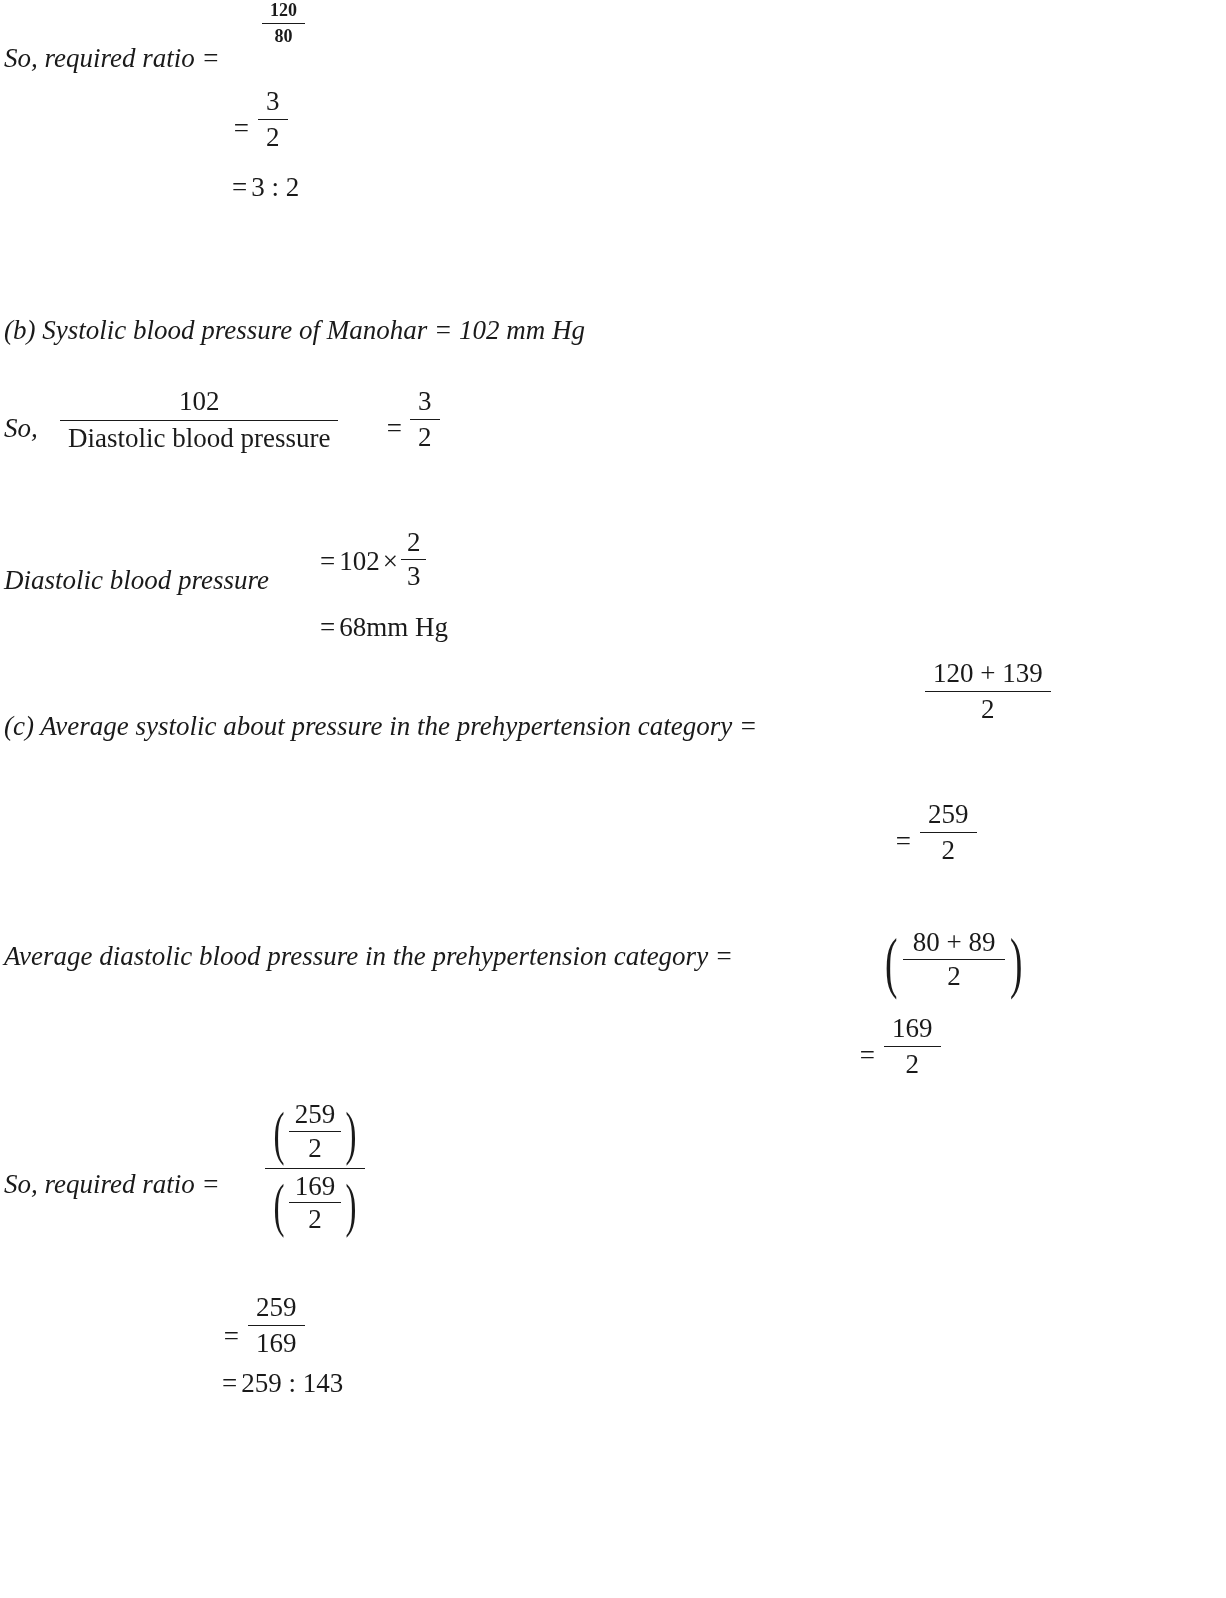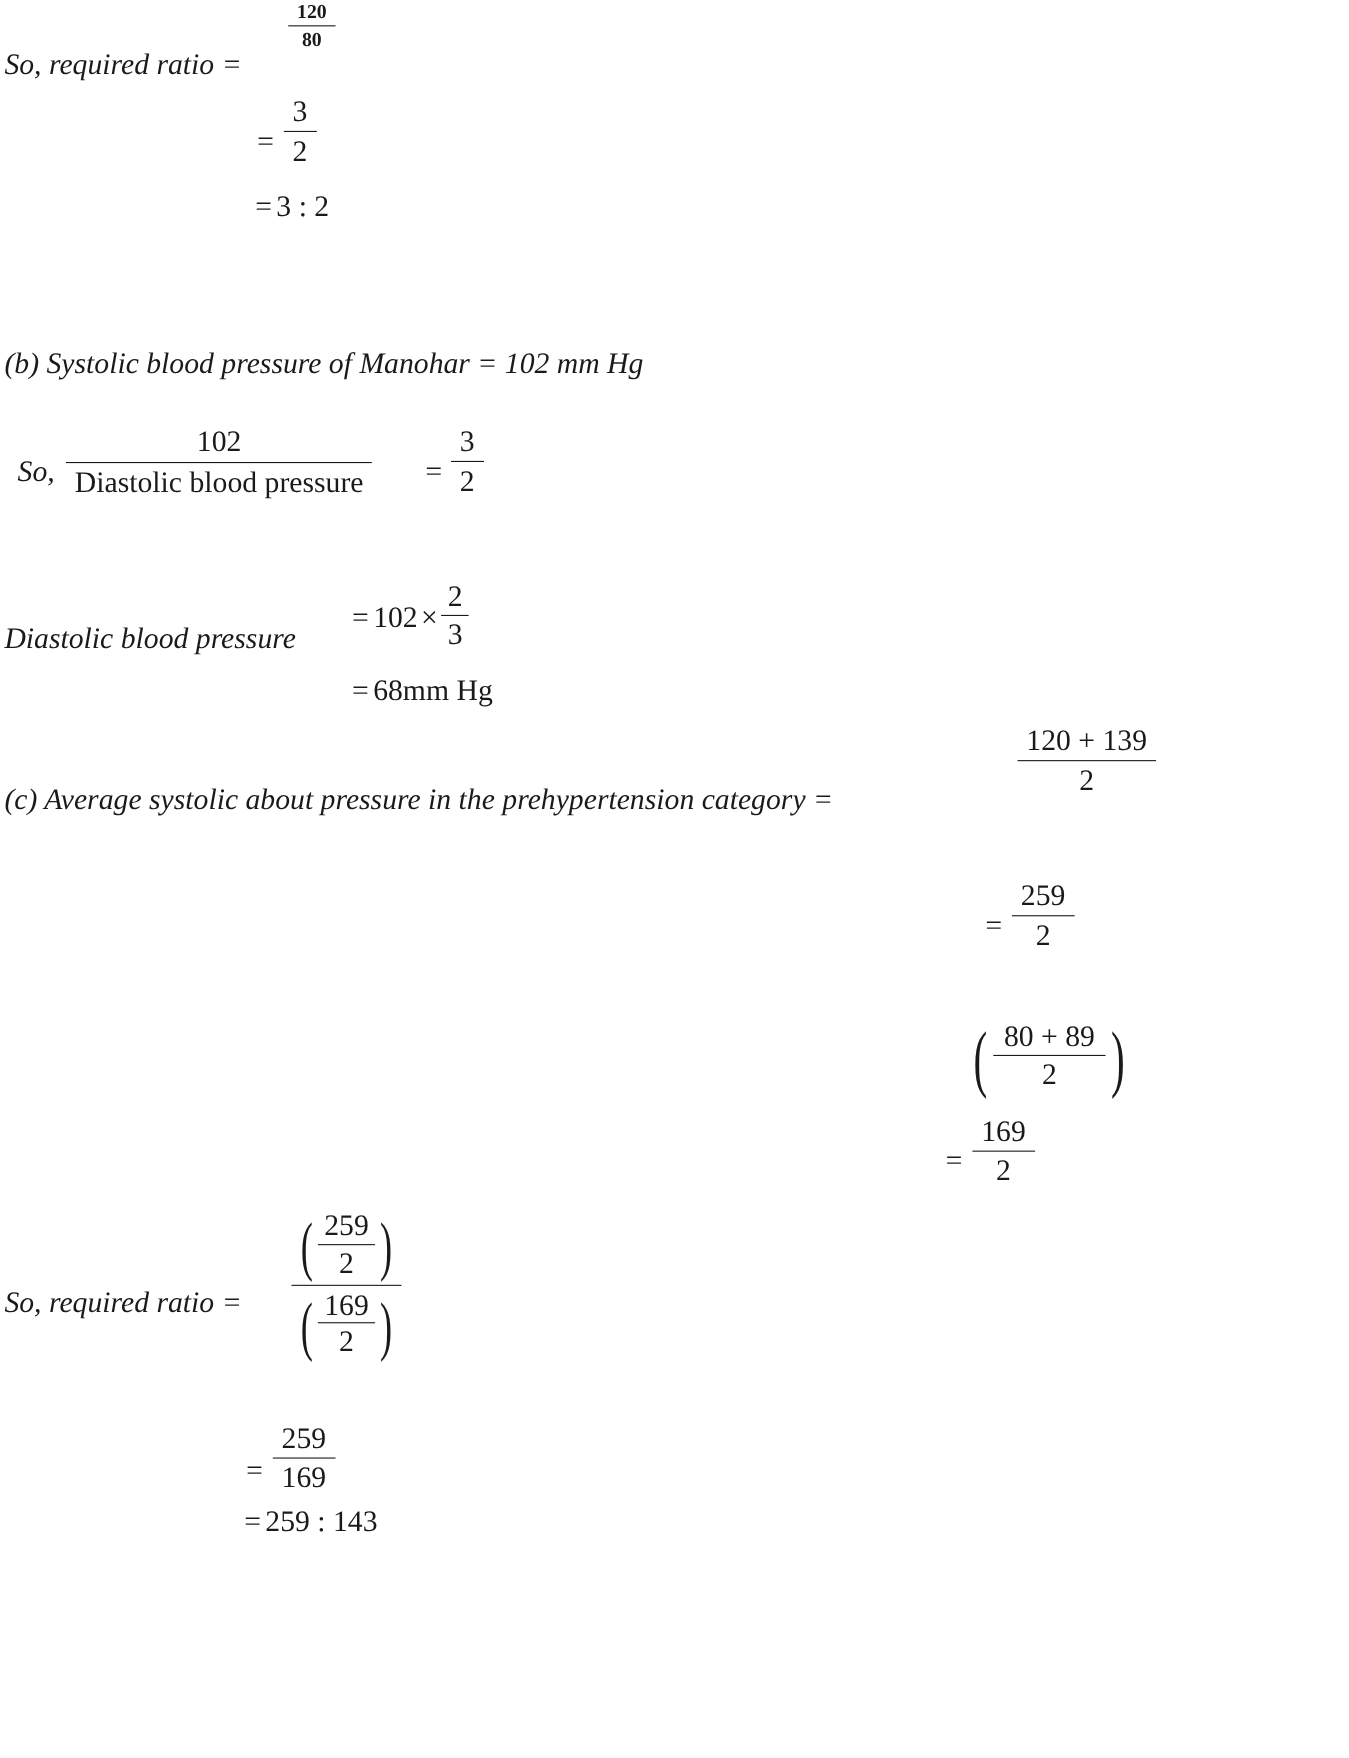--- a/index.html
+++ b/index.html
@@ -116,21 +116,21 @@
     <span class="bot">2</span>
   </div>
 
   <div class="inline-row" style="left:232px; top:172px;">
     <span class="eq">=</span>
     <span>3 : 2</span>
   </div>
 
   <div class="txt" style="left:4px; top:304px;margin-top:12px;">(b) Systolic blood pressure of Manohar = 102 mm Hg</div>
 
-  <div class="txt" style="left:16px; top:414px;">So,</div>
+  <div class="txt" style="left:4px; top:414px;">So,</div>
   <div class="stack" style="left:60px; top:386px; font-size:27px;">
     <span class="top" style="padding-bottom:3px;">102</span>
     <span class="bot">Diastolic blood pressure</span>
   </div>
   <div class="txt" style="left:385px; top:414px;">=</div>
   <div class="stack" style="left:410px; top:386px; font-size:27px;">
     <span class="top">3</span>
     <span class="bot">2</span>
   </div>
 
@@ -155,20 +155,21 @@
     <span class="top">120 + 139</span>
     <span class="bot">2</span>
   </div>
 
   <div class="txt" style="left:894px; top:827px;">=</div>
   <div class="stack" style="left:920px; top:799px; font-size:27px;">
     <span class="top">259</span>
     <span class="bot">2</span>
   </div>
 
+  <div class="txt" style="left:4px; top:942px;">Average diastolic blood pressure in the prehypertension category =</div>
   <div class="inline-row" style="left:880px; top:930px;">
     <span class="paren">(</span>
     <span class="frac wide">
       <span class="num">80 + 89</span>
       <span class="den">2</span>
     </span>
     <span class="paren">)</span>
   </div>
 
   <div class="txt" style="left:858px; top:1041px;">=</div>

